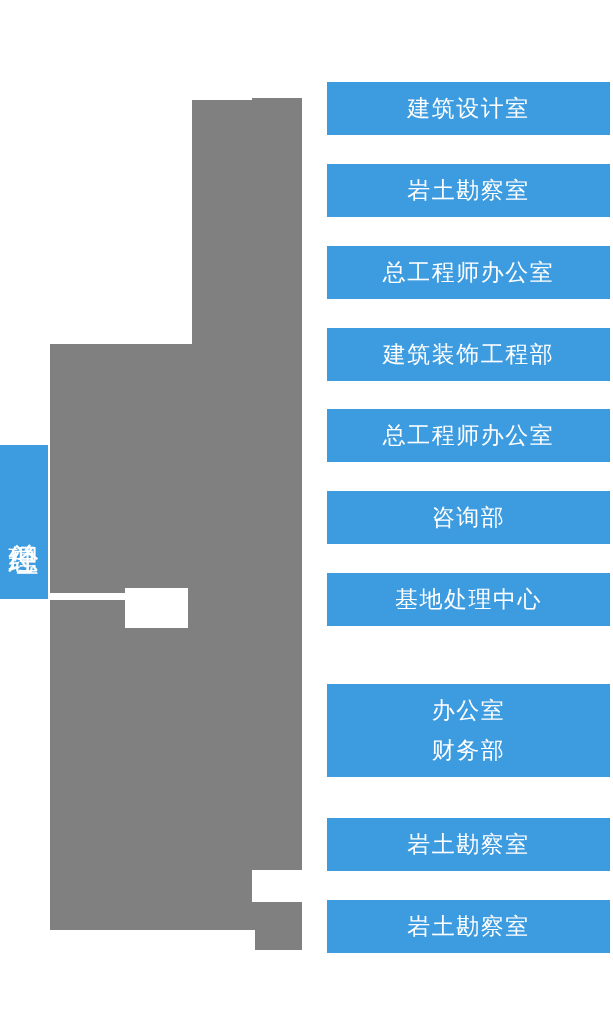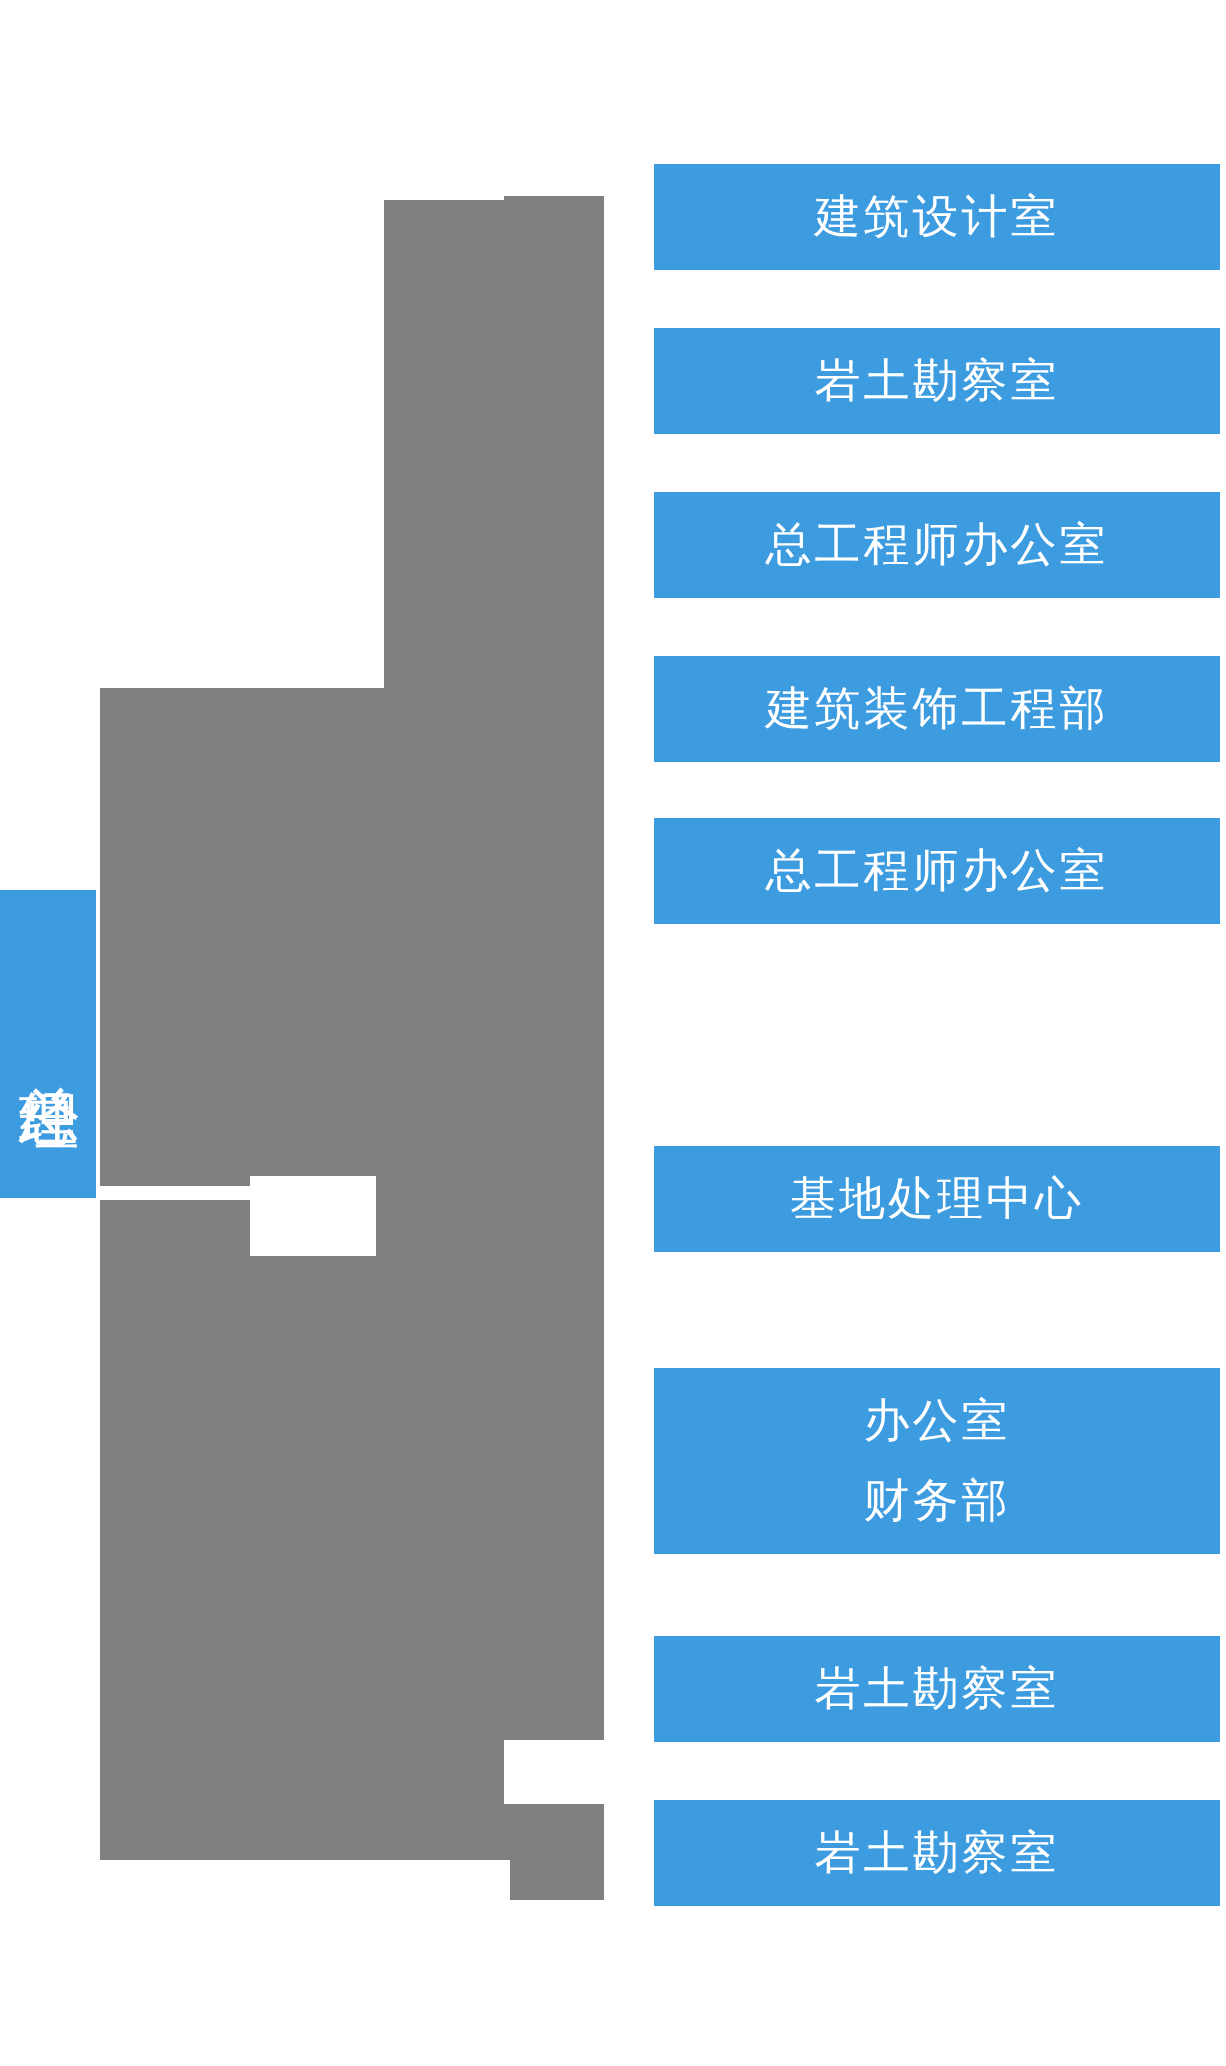--- a/index.html
+++ b/index.html
@@ -132,20 +132,23 @@
   </div>
   <div class="dept-box" style="top:246px">
     <span class="dept-label">总工程师办公室</span>
   </div>
   <div class="dept-box" style="top:328px">
     <span class="dept-label">建筑装饰工程部</span>
   </div>
   <div class="dept-box" style="top:409px">
     <span class="dept-label">总工程师办公室</span>
   </div>
+  <div class="dept-box" style="top:491px">
+    <span class="dept-label">咨询部</span>
+  </div>
   <div class="dept-box" style="top:573px">
     <span class="dept-label">基地处理中心</span>
   </div>
   <div class="dept-box" style="top:684px">
     <span class="dept-label">办公室</span>
   </div>
   <div class="dept-box" style="top:724px">
     <span class="dept-label">财务部</span>
   </div>
   <div class="dept-box" style="top:818px">

